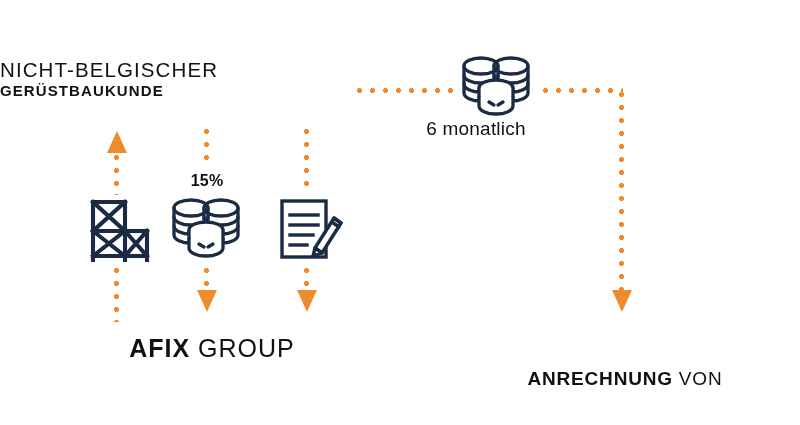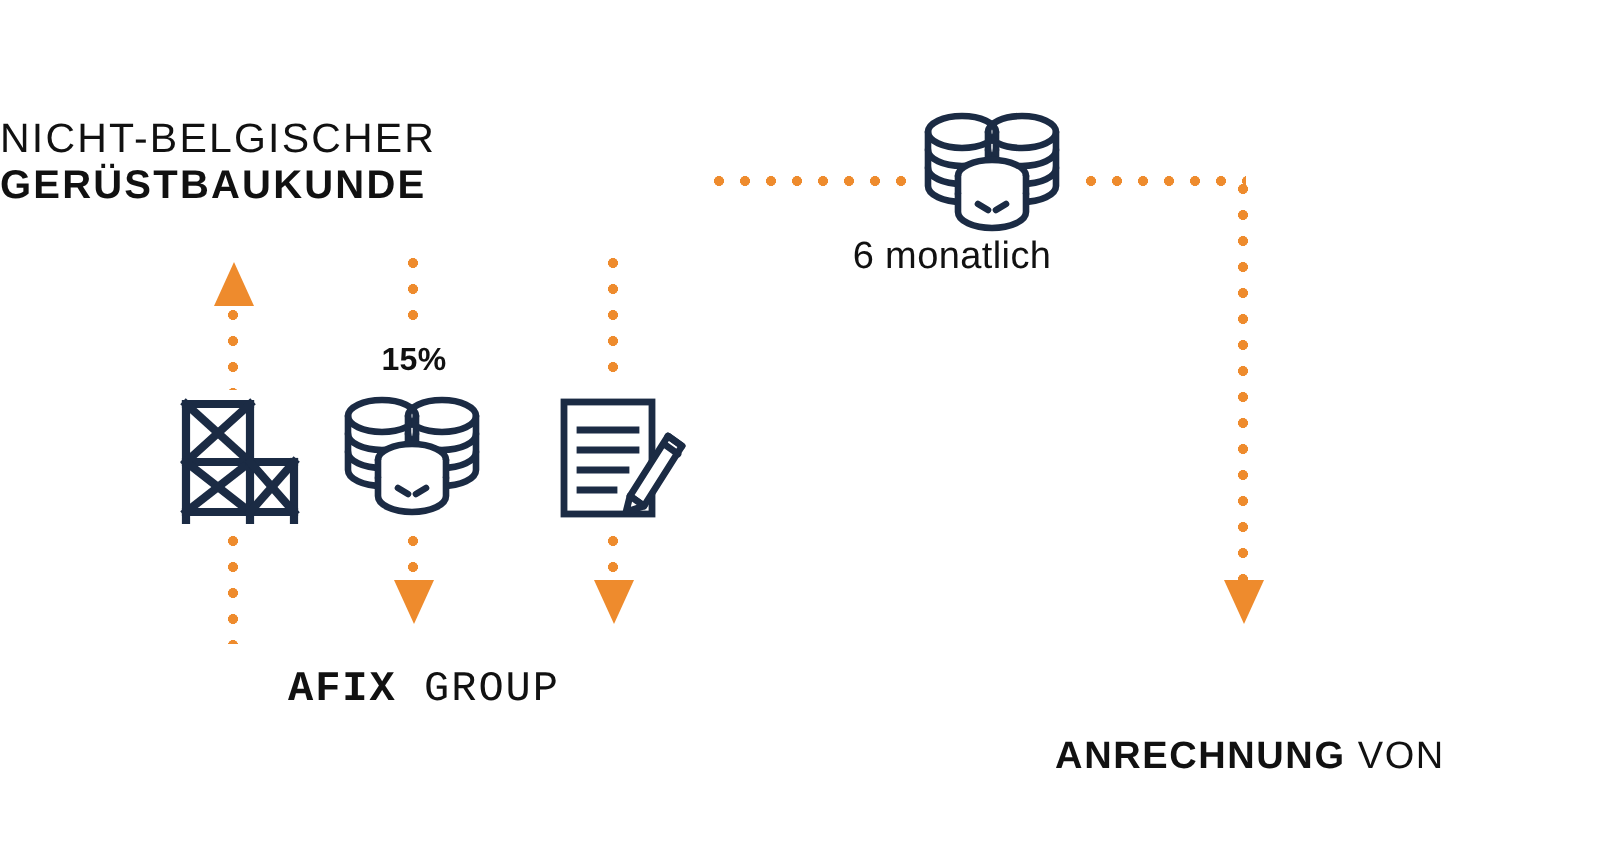--- a/index.html
+++ b/index.html
@@ -33,21 +33,21 @@
   .txt .bd { font-weight: 700; }
 
   #header-title {
     left: 0;
     top: 58px;
     width: 420px;
     text-align: left;
     font-size: 20.5px;
   }
   #header-title .line1 { display: block; letter-spacing: 1.1px; }
-  #header-title .line2 { display: block; letter-spacing: 1.1px; font-size: 20px; }
+  #header-title .line2 { display: block; letter-spacing: 1.1px; font-size: 15px; }
 
   #pct-label {
     left: 142px;
     top: 172px;
     width: 130px;
     text-align: center;
     font-size: 16px;
     font-weight: 700;
     letter-spacing: 0.2px;
   }
@@ -60,23 +60,22 @@
     font-size: 19px;
     font-weight: 400;
     letter-spacing: 0.2px;
   }
 
   #afix-label {
     left: 112px;
     top: 334px;
     width: 200px;
     text-align: center;
-    font-size: 21px;
+    font-size: 25px;
     letter-spacing: 1px;
-    font-family: Liberation Mono, monospace;
   }
 
   #credit-label {
     left: 495px;
     top: 323px;
     width: 260px;
     text-align: center;
     font-size: 19px;
     letter-spacing: 0.8px;
     margin-top: 45px;

